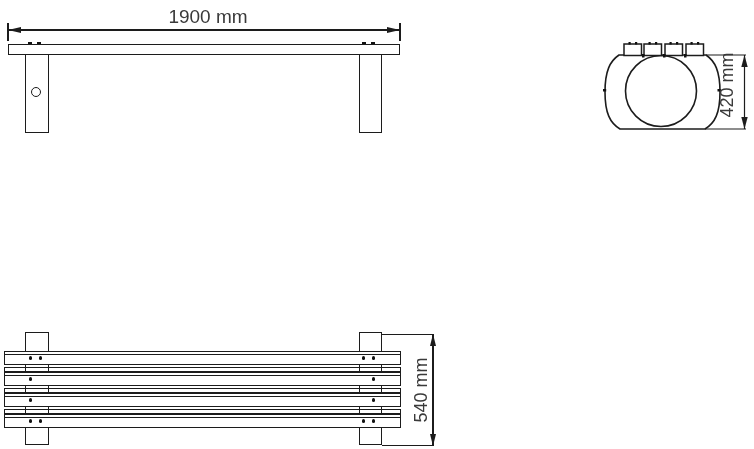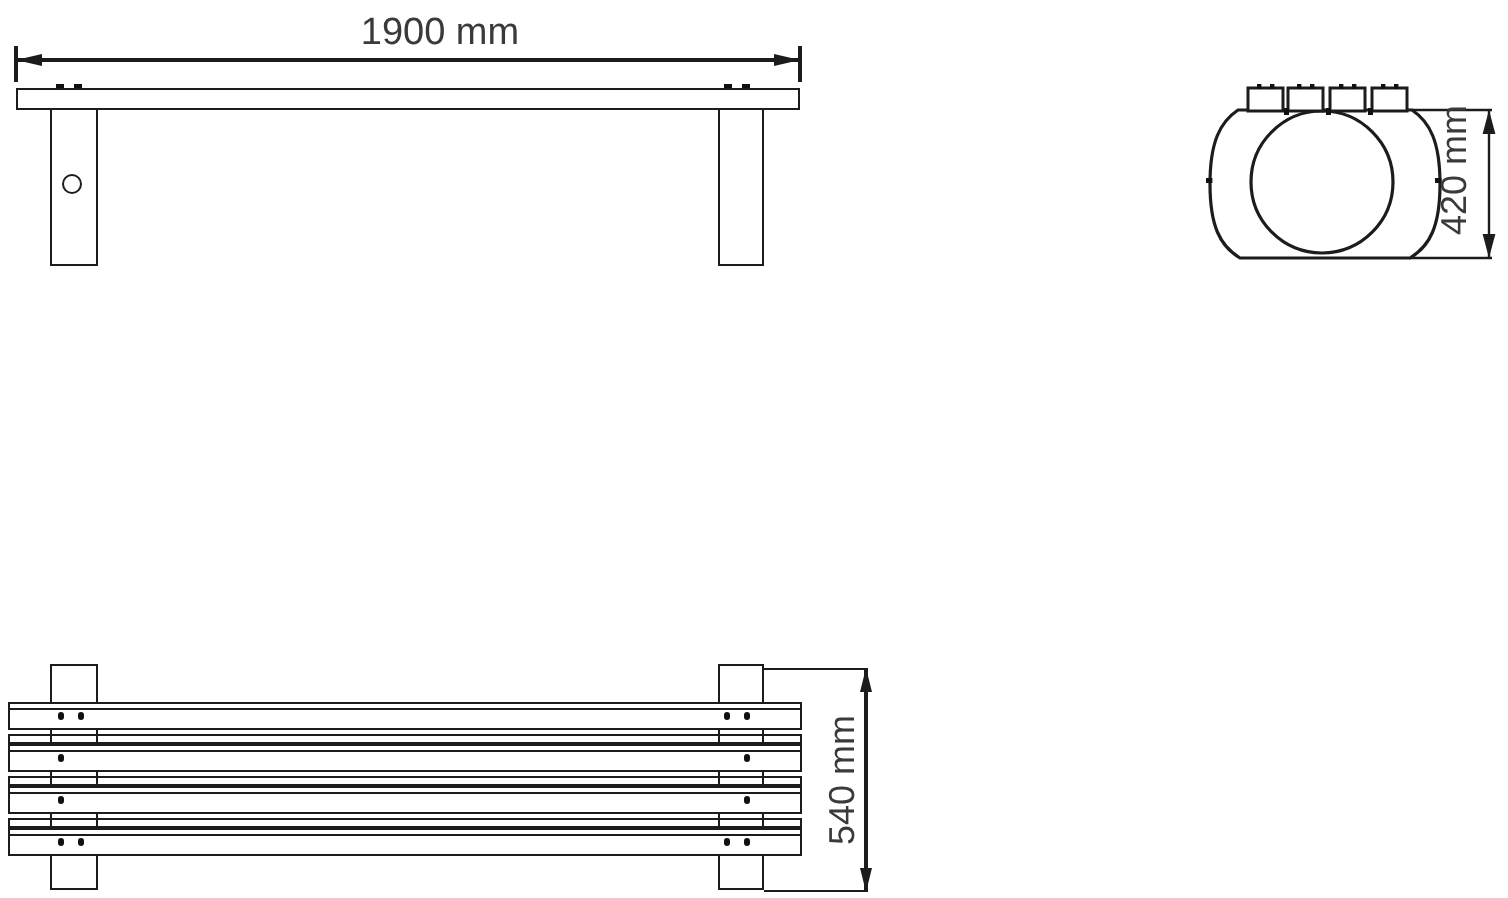--- a/index.html
+++ b/index.html
@@ -26,21 +26,21 @@
   .slat{position:absolute;left:4px;width:396.5px;height:14.5px;border:1.5px solid var(--ln);background:#fff;box-sizing:border-box;z-index:5;}
   .slat-inner{position:absolute;left:0;right:0;top:2px;height:1px;background:var(--ln);}
   .leg-front{position:absolute;width:23.5px;height:79px;border:1.5px solid var(--ln);border-top:none;background:#fff;box-sizing:border-box;z-index:1;}
   svg{display:block;}
 </style>
 </head>
 <body>
 
 <div class="canvas">
 
-  <div class="dim-label" style="left:120px;top:7px;width:200px;">1900 mm</div>
+  <div class="dim-label" style="left:108px;top:7px;width:200px;">1900 mm</div>
 
   <div class="vline" style="left:7.4px;top:23px;height:18px;"></div>
   <div class="vline" style="left:399.3px;top:23px;height:18px;"></div>
   <div class="hline" style="left:8px;top:29.4px;width:392px;"></div>
   <div class="arr arr-l" style="left:8px;top:26.5px;"></div>
   <div class="arr arr-r" style="left:387px;top:26.5px;"></div>
 
   <div class="leg-front" style="left:25px;top:54px;"></div>
   <div class="leg-front" style="left:358.5px;top:54px;"></div>
   <div class="abs" style="left:31px;top:87px;width:10px;height:10px;border:1.4px solid var(--ln);border-radius:50%;box-sizing:border-box;z-index:2;"></div>

